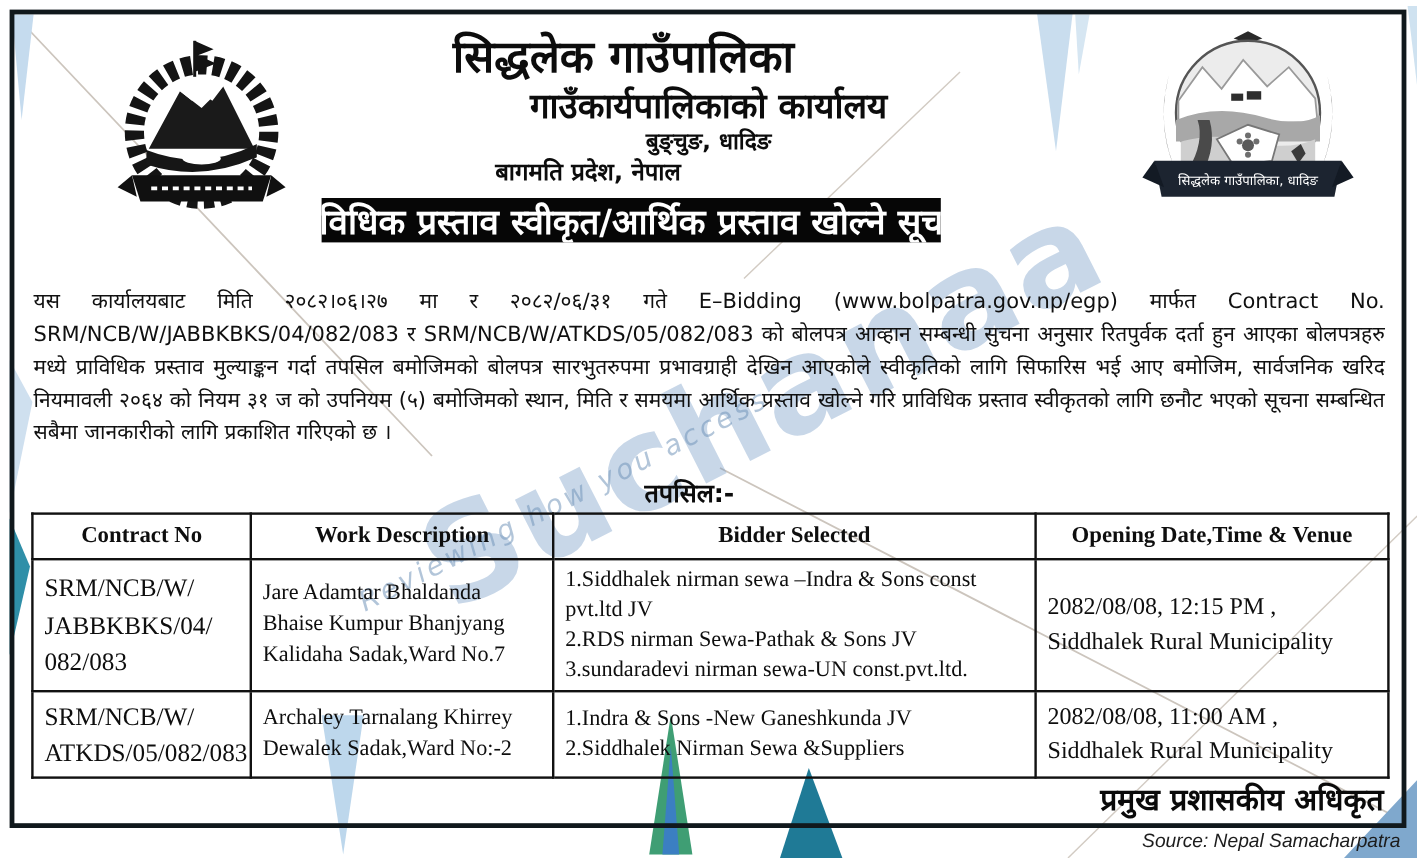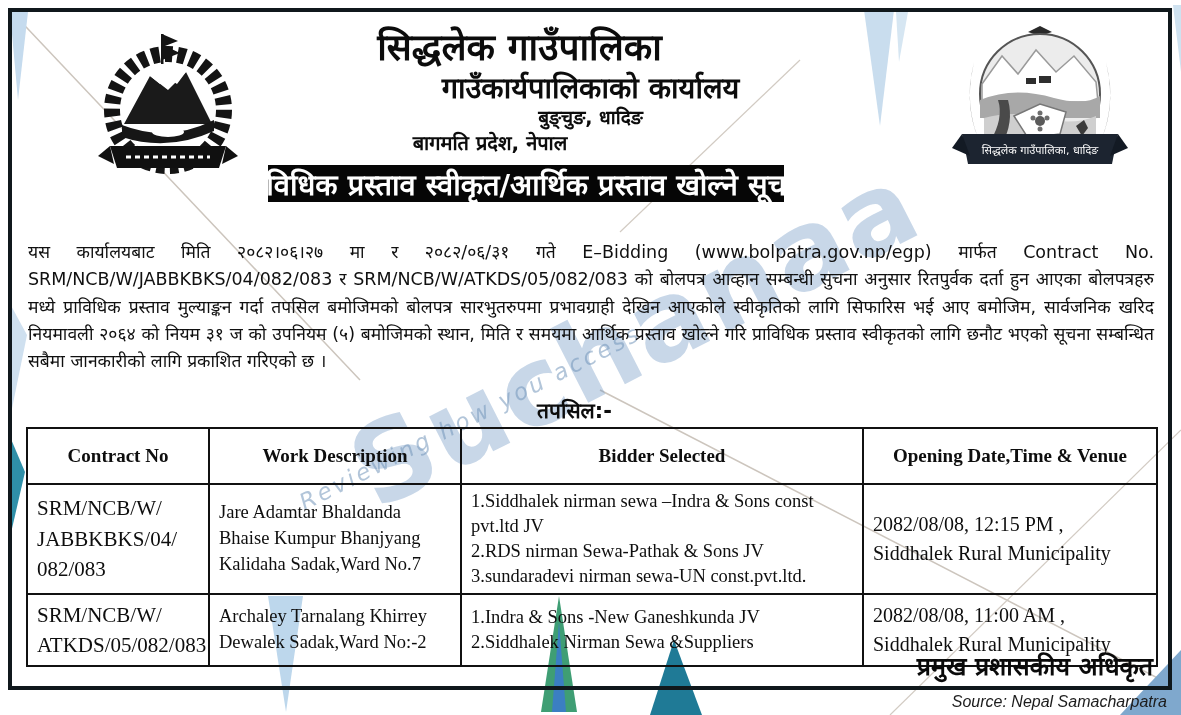--- a/index.html
+++ b/index.html
@@ -41,21 +41,21 @@
     position:absolute; left:28px; top:239px; width:1126px; height:140px;
     font-size:17.5px; line-height:1.56; text-align:justify; color:#101010;
   }
   .tapasil { position:absolute; left:0; top:396px; width:1149px; text-align:center; font-size:21px; font-weight:bold; color:#0c0c0c; }
   table.notice {
     position:absolute; left:26px; top:427px; width:1130px;
     border-collapse:collapse; table-layout:fixed;
     font-family:"Liberation Serif", serif; color:#0e0e0e;
   }
   table.notice th, table.notice td { border:2.5px solid #111; vertical-align:middle; padding:4px 9px; }
-  table.notice th { font-size:19px; font-weight:bold; text-align:center; height:56px; }
+  table.notice th { font-size:19px; font-weight:bold; text-align:center; height:38px; }
   .col1 { width:182px; } .col2 { width:252px; } .col3 { width:402px; } .col4 { width:294px; }
   tr.r1 td { height:110px; } tr.r2 td { height:72px; }
   td.contract { font-size:21px; line-height:1.45; }
   td.work     { font-size:18.5px; line-height:1.4; }
   td.bidders  { font-size:18.5px; line-height:1.35; }
   td.opening  { font-size:20px; line-height:1.45;margin-left:29px; }
   .signature {
     position:absolute; right:28px; top:648px; font-size:25px; font-weight:bold; color:#0a0a0a;
   }
   .source {

